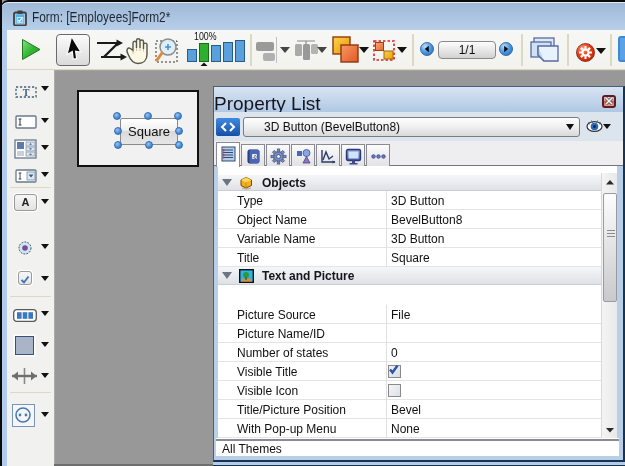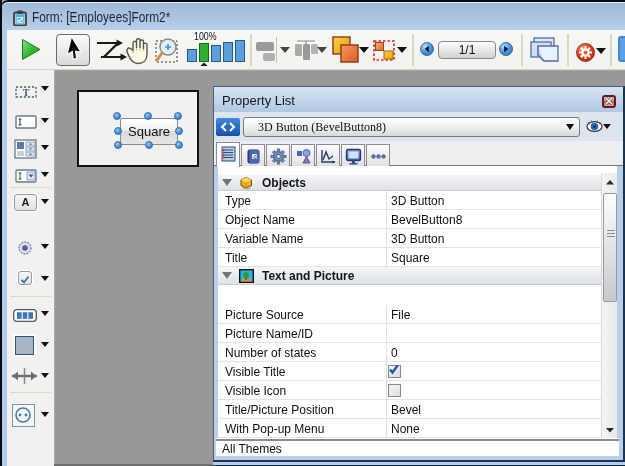--- a/index.html
+++ b/index.html
@@ -20,34 +20,34 @@
 .ssep{position:absolute;left:3px;width:41px;height:1px;background:#e0d9bc;}
 .drp{position:absolute;width:0;height:0;border-left:5px solid transparent;border-right:5px solid transparent;border-top:6px solid #111;}
 
 #form{left:70px;top:60px;width:122px;height:77px;background:#f1f1f1;border:2px solid #111;}
 #sqbtn{left:113px;top:88px;width:58px;height:27px;border:1px solid #8a8a8a;border-radius:2px;background:linear-gradient(#ffffff,#f0f0f0 45%,#dadada 50%,#e6e6e6);
  font-size:13px;color:#101010;text-align:center;line-height:25px;}
 .hd{position:absolute;width:8px;height:8px;border-radius:50%;background:radial-gradient(circle at 35% 30%,#9cc4ee,#4d8fd6 55%,#2a6cb8);border:1px solid #2e6db4;}
 
 #panel{left:206px;top:56px;width:412px;height:376px;background:#b9cfe8;border:1px solid #46607b;border-right:2px solid #1a3450;border-bottom:2px solid #1a3450;}
 #ptitle{left:0;top:0;width:409px;height:25px;background:linear-gradient(#d8e4f2,#b0c8e4);}
-#ptitletext{left:8px;top:6px;font-size:13px;color:#15151f;}
+#ptitletext{left:0;top:6px;font-size:19px;color:#15151f;}
 #pclose{left:388px;top:8px;width:14px;height:13px;border:2px solid #591c28;border-radius:3px;background:linear-gradient(#f8cfc2,#e98a6d 45%,#d95b33 50%,#eda184);}
 #drow{left:0;top:25px;width:409px;height:29px;background:#dce4ee;}
-#obsel{left:29px;top:5px;width:337px;height:20px;border:1px solid #7b7b7b;border-radius:3px;background:linear-gradient(#ffffff,#efefef 50%,#d9d9d9);font-size:12px;color:#101010;line-height:18px;padding-left:14px;font-family:Liberation Serif, serif;}
+#obsel{left:29px;top:5px;width:337px;height:20px;border:1px solid #7b7b7b;border-radius:3px;background:linear-gradient(#ffffff,#efefef 50%,#d9d9d9);font-size:12px;color:#101010;line-height:18px;padding-left:20px;}
 #tabs{left:0;top:54px;width:409px;height:25px;background:#eeeef0;border-bottom:1px solid #73737b;}
 .tab{position:absolute;top:3px;width:24px;height:22px;border:1px solid #8a8a92;border-bottom:none;background:linear-gradient(#fbfbfb,#e2e2e4);}
 .tab.sel{top:1px;height:25px;background:#fff;z-index:3;}
 #rows{left:4px;top:79px;width:383px;height:273px;background:#fff;}
 #pbot{left:2px;top:352px;width:403px;height:17px;background:#fff;border-top:2px solid #8a8a92;box-shadow:0 -1px 0 #fff;font-size:12px;color:#101010;padding:1px 0 0 6px;}
 .shead{position:absolute;left:0px;width:383px;height:16px;background:linear-gradient(#f5f6f8,#dee1e6);border-bottom:1px solid #c9cdd4;font-weight:bold;font-size:12px;color:#14161c;}
 .shead .tri{position:absolute;left:4px;top:4px;width:0;height:0;border-left:5px solid transparent;border-right:5px solid transparent;border-top:7px solid #6d7580;}
 .shead .txt{position:absolute;left:44px;top:1px;}
 .prow{position:absolute;left:0px;width:383px;height:19px;border-bottom:1px solid #e4e4e4;font-size:12px;color:#101010;}
-.prow .lab{position:absolute;left:7px;top:3px;}
+.prow .lab{position:absolute;left:19px;top:3px;}
 .prow .val{position:absolute;left:173px;top:3px;}
 .coldiv{position:absolute;left:168px;top:0;width:1px;background:#e0e0e0;}
 
 #sbar{left:387px;top:86px;width:16px;height:267px;background:linear-gradient(90deg,#f4f4f4,#e9e9eb);border-left:1px solid #d8d8d8;}
 #sthumb{left:1px;top:20px;width:14px;height:109px;border:1px solid #9a9aa0;border-radius:2px;background:linear-gradient(#fdfdfd,#c9c9cd);}
 .grip{position:absolute;left:3px;width:8px;height:1px;background:#8a8a90;}
 .ticon{position:absolute;}
 #stripBlue{left:206px;top:432px;width:412px;height:3px;background:#b3cceb;}
 #stripDark{left:206px;top:435px;width:412px;height:1px;background:#1a3450;}
 #stripGray{left:47px;top:434px;width:159px;height:2px;background:#6e6e6e;}

